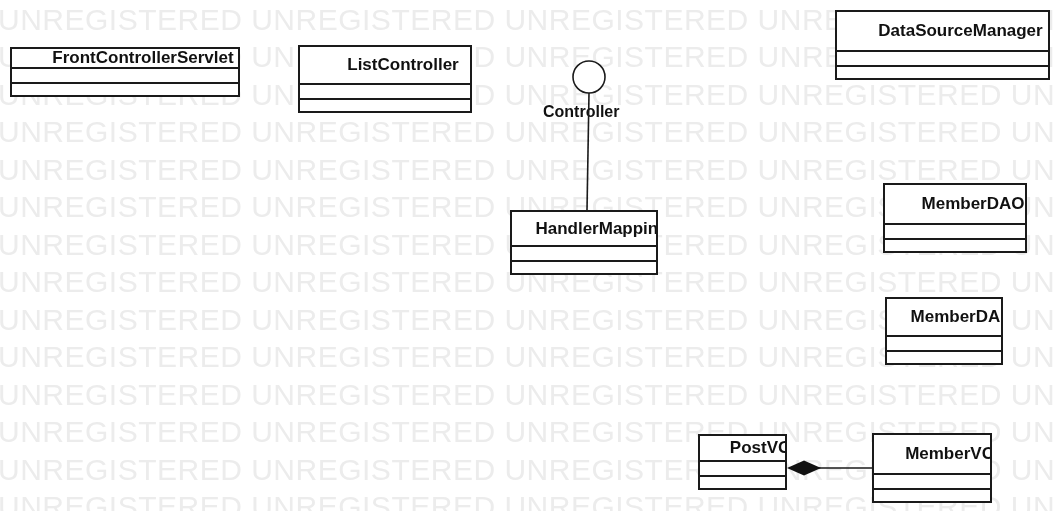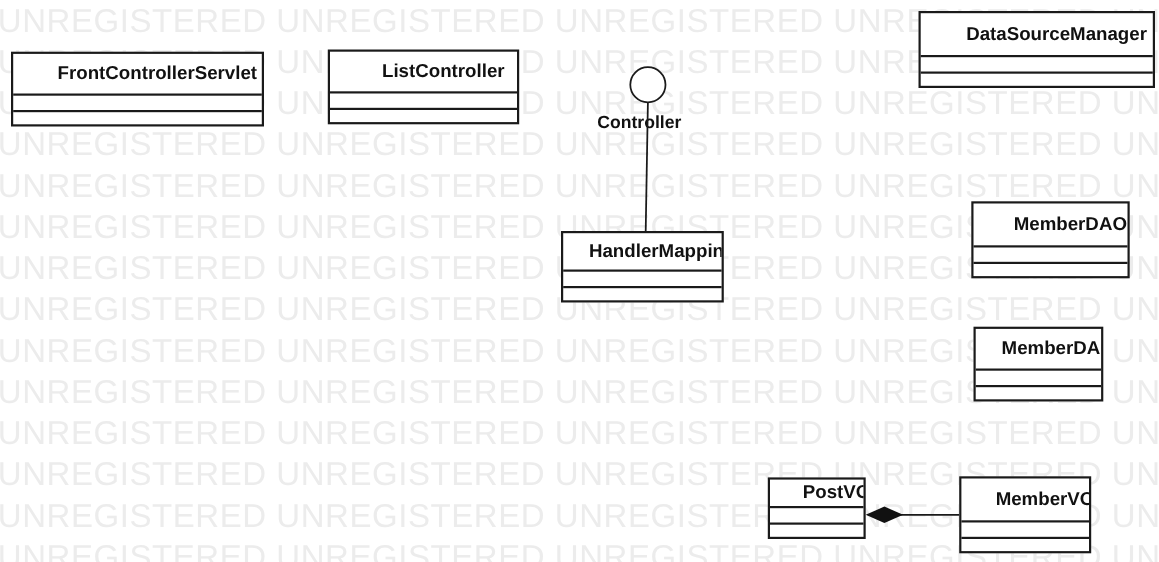--- a/index.html
+++ b/index.html
@@ -69,21 +69,21 @@
       <div class="wm-row" style="top: 229.5px;">UNREGISTERED UNREGISTERED UNREGISTERED UNREGISTERED UNREGISTERED </div>
       <div class="wm-row" style="top: 267px;">UNREGISTERED UNREGISTERED UNREGISTERED UNREGISTERED UNREGISTERED </div>
       <div class="wm-row" style="top: 304.5px;">UNREGISTERED UNREGISTERED UNREGISTERED UNREGISTERED UNREGISTERED </div>
       <div class="wm-row" style="top: 342px;">UNREGISTERED UNREGISTERED UNREGISTERED UNREGISTERED UNREGISTERED </div>
       <div class="wm-row" style="top: 379.5px;">UNREGISTERED UNREGISTERED UNREGISTERED UNREGISTERED UNREGISTERED </div>
       <div class="wm-row" style="top: 417px;">UNREGISTERED UNREGISTERED UNREGISTERED UNREGISTERED UNREGISTERED </div>
       <div class="wm-row" style="top: 454.5px;">UNREGISTERED UNREGISTERED UNREGISTERED UNREGISTERED UNREGISTERED </div>
       <div class="wm-row" style="top: 492px;">UNREGISTERED UNREGISTERED UNREGISTERED UNREGISTERED UNREGISTERED </div>
     </div>
 
-  <div class="class-box" style="left:10px;top:47px;width:230px;height:68px">
+  <div class="class-box" style="left:10px;top:47px;width:230px;height:50px">
     <div class="class-title">FrontControllerServlet</div>
     <div class="compartment-attrs"></div>
     <div class="compartment-methods"></div>
   </div>
 
   <div class="class-box" style="left:298px;top:45px;width:174px;height:68px">
     <div class="class-title">ListController</div>
     <div class="compartment-attrs"></div>
     <div class="compartment-methods"></div>
   </div>

